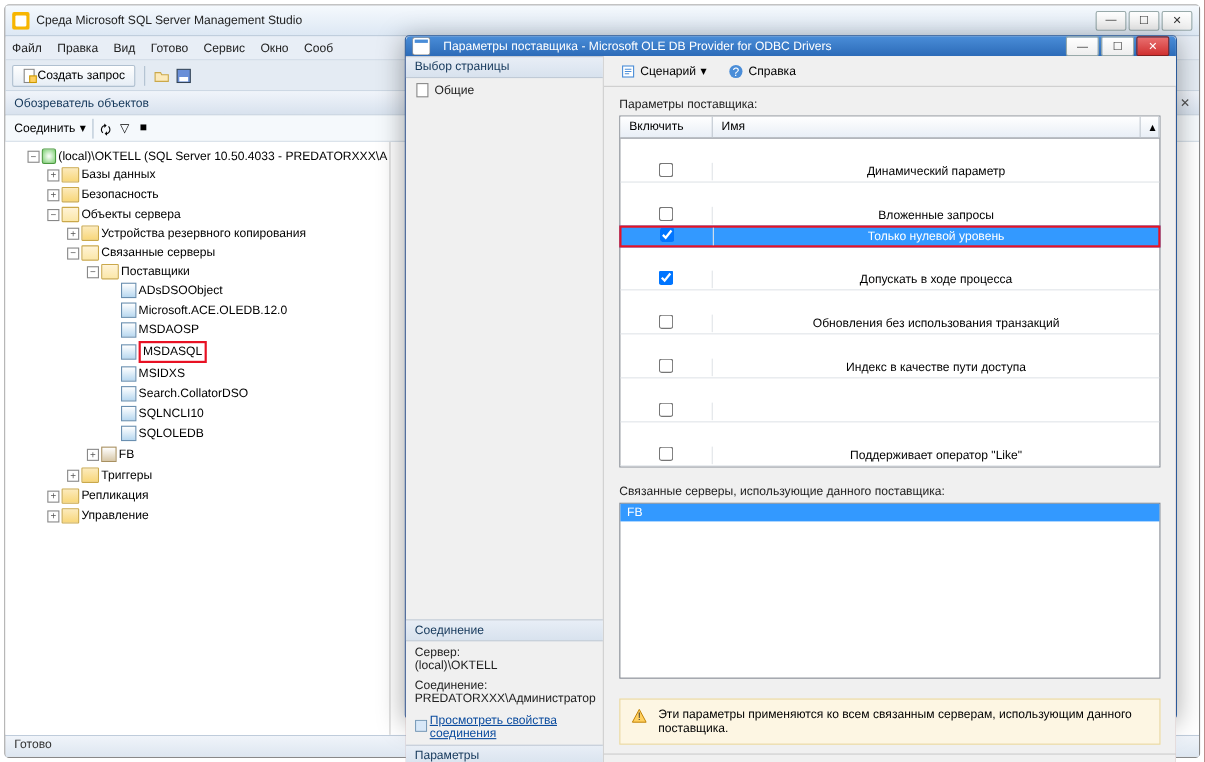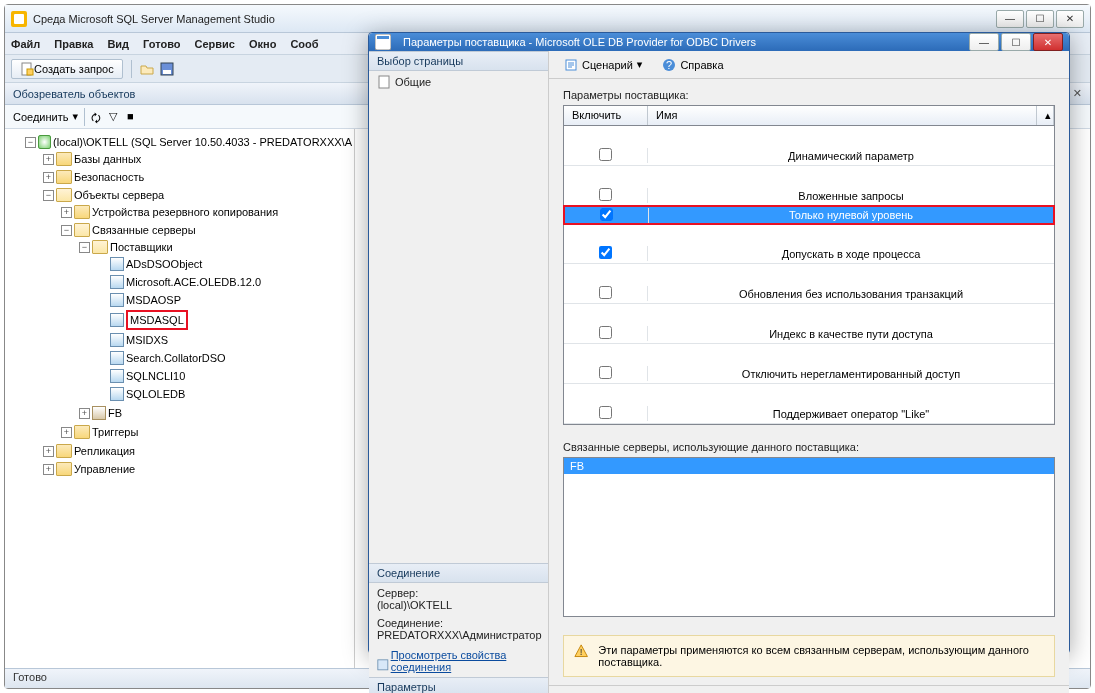--- a/index.html
+++ b/index.html
@@ -8,21 +8,21 @@
 
 .outer-window { position: absolute; inset: 4px; border: 1px solid #888; border-radius: 4px; background: linear-gradient(#e8eff8, #dde8f4 30px, #fff 30px); display: flex; flex-direction: column; }
 .outer-titlebar { height: 28px; display: flex; align-items: center; padding: 0 6px; background: linear-gradient(#f5f9fd,#dde8f4); border-bottom: 1px solid #b8c7d8; }
 .win-icon { width: 16px; height: 16px; margin-right: 6px; display:inline-block; }
 .win-title { color: #222; }
 .win-buttons { margin-left: auto; display: flex; gap: 2px; }
 .win-btn { width: 28px; height: 18px; border: 1px solid #9aa; background: linear-gradient(#fff,#eee); border-radius: 2px; display:flex;align-items:center;justify-content:center;font-size:10px;color:#333;cursor:default; }
 .win-btn.close { background: linear-gradient(#f7a,#d55); color:#fff; border-color:#a33; }
 
 .menubar { height: 22px; display: flex; align-items: center; padding: 0 6px; gap: 14px; background: #e8eef6; border-bottom: 1px solid #c8d4e0; }
-.menubar span { color: #222; font-weight: bold; }
+.menubar span { color: #222; }
 
 .toolbar { height: 28px; display: flex; align-items: center; padding: 0 6px; gap: 6px; background: #e4ebf3; border-bottom: 1px solid #c8d4e0; }
 .tool-btn { border: 1px solid #b0c0d0; background: linear-gradient(#fff,#e6edf5); padding: 2px 8px; border-radius: 2px; display:flex;align-items:center;gap:0; }
 .tool-icon { width:14px;height:14px;display:inline-block; }
 
 .obj-explorer-header { height: 22px; display: flex; align-items: center; padding: 0 8px; background: linear-gradient(#f0f4fa,#d8e2ee); border-bottom: 1px solid #b8c7d8; }
 .oe-title { color: #15385b; }
 .oe-close { margin-left:auto; color:#555;cursor:default; }
 
 .oe-toolbar { height: 24px; display: flex; align-items: center; padding: 0 8px; gap: 4px; background:#f5f9fc;border-bottom:1px solid #d0dae5; }
@@ -339,21 +339,21 @@
         </div>
       </div>
       <div class="left-section-header">Соединение</div>
       <div class="left-section-body">
         <div>Сервер:</div>
         <div>(local)\OKTELL</div>
         <div style="height:6px"></div>
         <div>Соединение:</div>
         <div>PREDATORXXX\Администратор</div>
         <div style="height:8px"></div>
-        <div style="display:flex;gap:2px;align-items:flex-end;">
+        <div style="display:flex;gap:2px;align-items:center;">
           <span class="tool-icon">
               <svg viewBox="0 0 14 14">
                 <rect x="1" y="1" width="12" height="12" fill="#d8e8f8" stroke="#6a8fb0"></rect>
               </svg>
             </span>
           <a class="left-link" href="#">Просмотреть свойства соединения</a>
         </div>
       </div>
       <div class="left-section-header">Параметры</div>
       <div class="left-section-body" style="display:flex;align-items:center;">
@@ -413,21 +413,20 @@
               <div class="prow">
                 <div class="cell-enable"><input type="checkbox" class="chk" style=""></div>
                 <div class="cell-name">Обновления без использования транзакций</div>
               </div>
               <div class="prow">
                 <div class="cell-enable"><input type="checkbox" class="chk" style=""></div>
                 <div class="cell-name">Индекс в качестве пути доступа</div>
               </div>
               <div class="prow">
                 <div class="cell-enable"><input type="checkbox" class="chk" style=""></div>
-                <div class="cell-name">Отключить нерегламентированный доступ</div>
               </div>
               <div class="prow">
                 <div class="cell-enable"><input type="checkbox" class="chk" style=""></div>
                 <div class="cell-name">Поддерживает оператор "Like"</div>
               </div>
             </div>
         </div>
       </div>
 
       <div class="linked-area">

